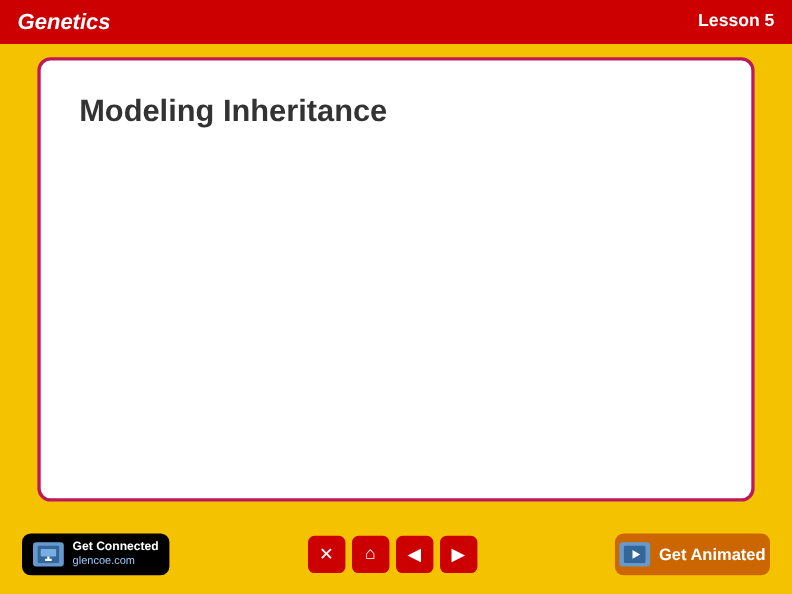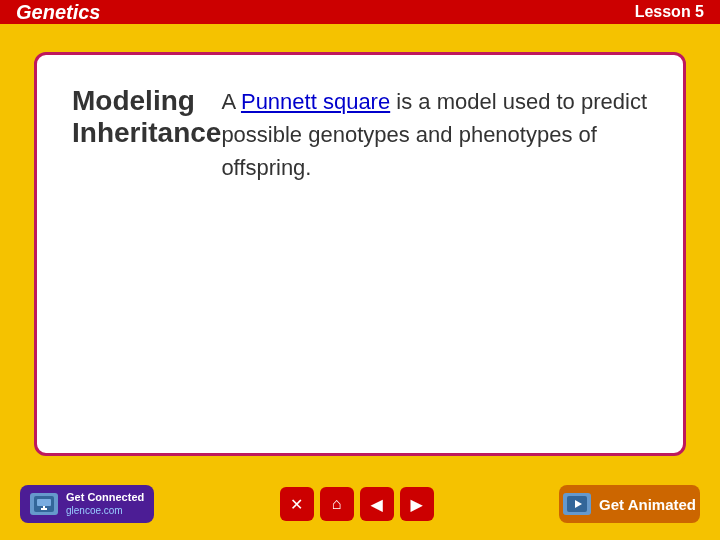--- a/index.html
+++ b/index.html
@@ -12,21 +12,21 @@
       font-family: Arial, sans-serif;
       position: relative;
     }
 
     
     .top-banner {
       position: absolute;
       top: 0;
       left: 0;
       width: 100%;
-      height: 24px;
+      height: 40px;
       background: #cc0000;
       display: flex;
       align-items: center;
       justify-content: space-between;
       padding: 0 16px;
       z-index: 10;
     }
 
     .top-banner-title {
       color: white;
@@ -87,21 +87,21 @@
       align-items: center;
       justify-content: space-between;
       padding: 0 20px;
     }
 
     
     .get-connected-btn {
       display: flex;
       align-items: center;
       gap: 8px;
-      background: #4c1d95;
+      background: #000000;
       border-radius: 8px;
       padding: 6px 10px;
       cursor: pointer;
       border: none;
     }
 
     .get-connected-icon {
       width: 28px;
       height: 22px;
       background: #6699cc;
@@ -198,23 +198,20 @@
 
 <div class="top-banner">
   <span class="top-banner-title">Genetics</span>
   <span class="top-banner-lesson">Lesson 5</span>
 </div>
 
 <div class="card-outer"></div>
 
 <div class="content-card" style="position:absolute;top:52px;left:34px;right:34px;bottom:84px;z-index:2;">
   <div class="card-title">Modeling Inheritance</div>
-  <div class="card-body">
-    <span>A </span><a class="punnett-link">Punnett square</a><span> is a model used to predict possible genotypes and phenotypes of offspring.</span>
-  </div>
 </div>
 
 <div class="bottom-toolbar">
 
   <button class="get-connected-btn">
     <div class="get-connected-icon">
       <svg width="20" height="16" viewBox="0 0 20 16" fill="none">
         <rect width="20" height="16" rx="2" fill="#336699"></rect>
         <rect x="3" y="3" width="14" height="7" rx="1" fill="#99ccff" opacity="0.7"></rect>
         <line x1="7" y1="13" x2="13" y2="13" stroke="white" stroke-width="2"></line>

